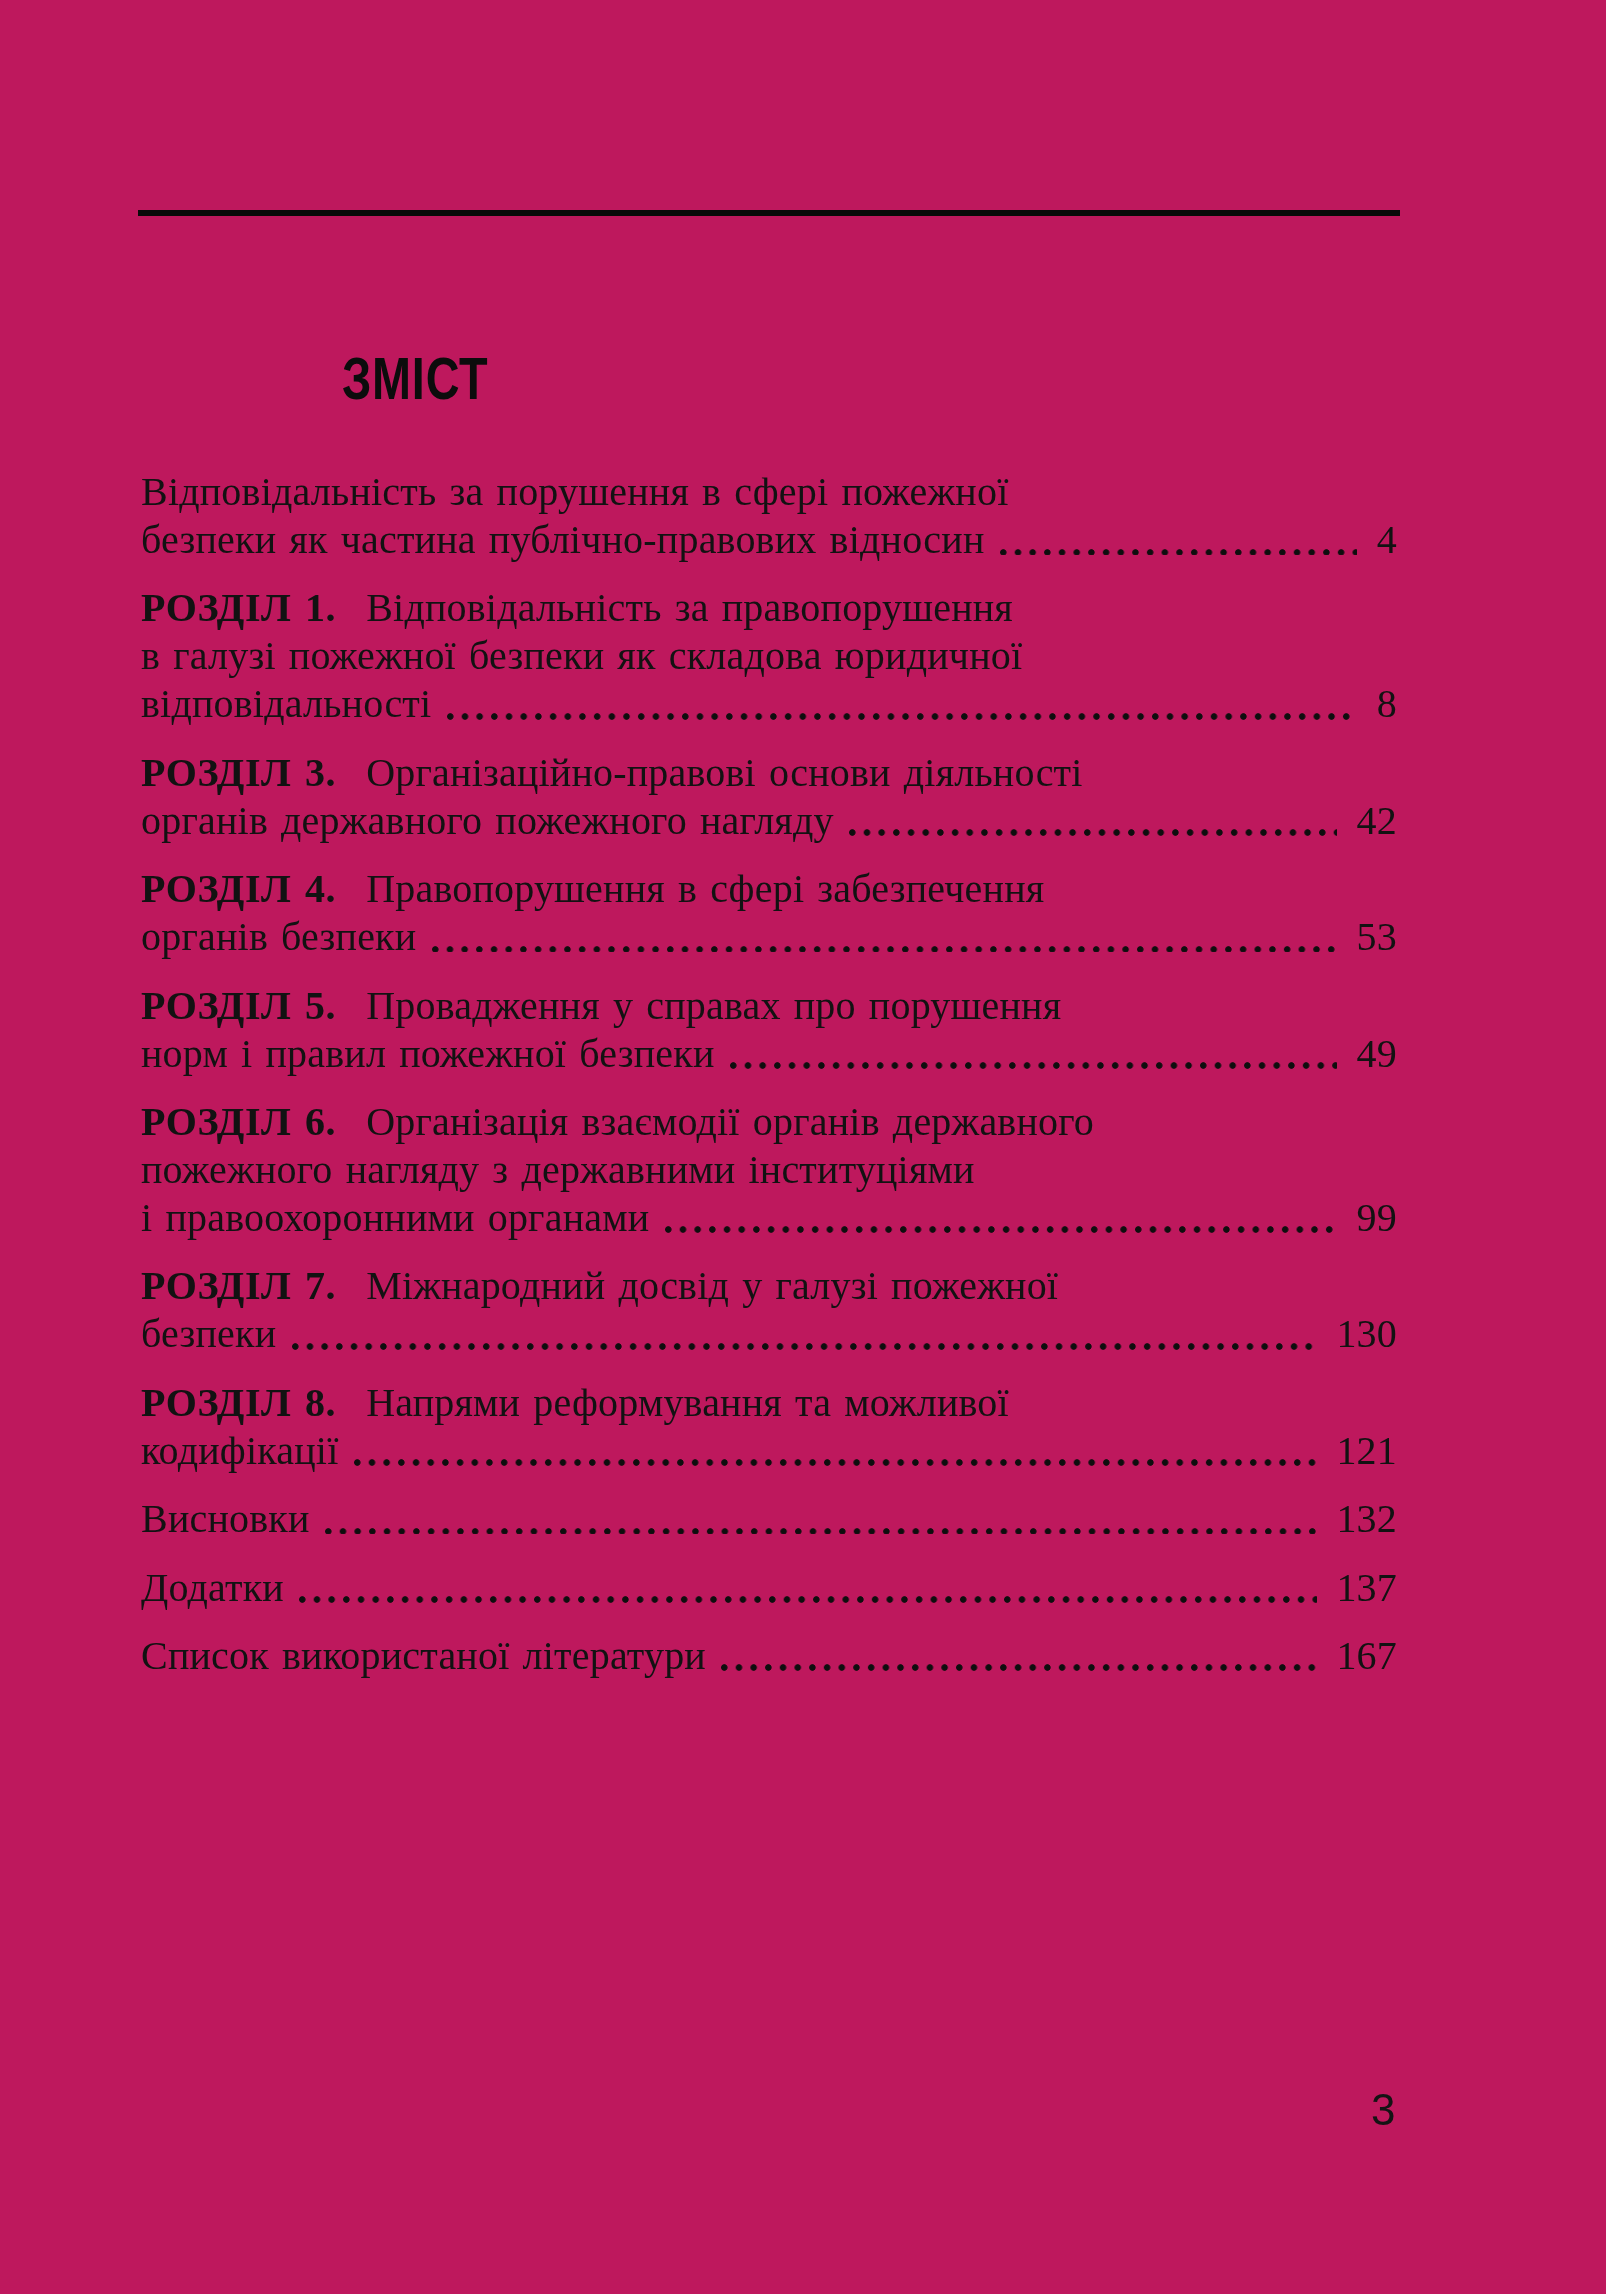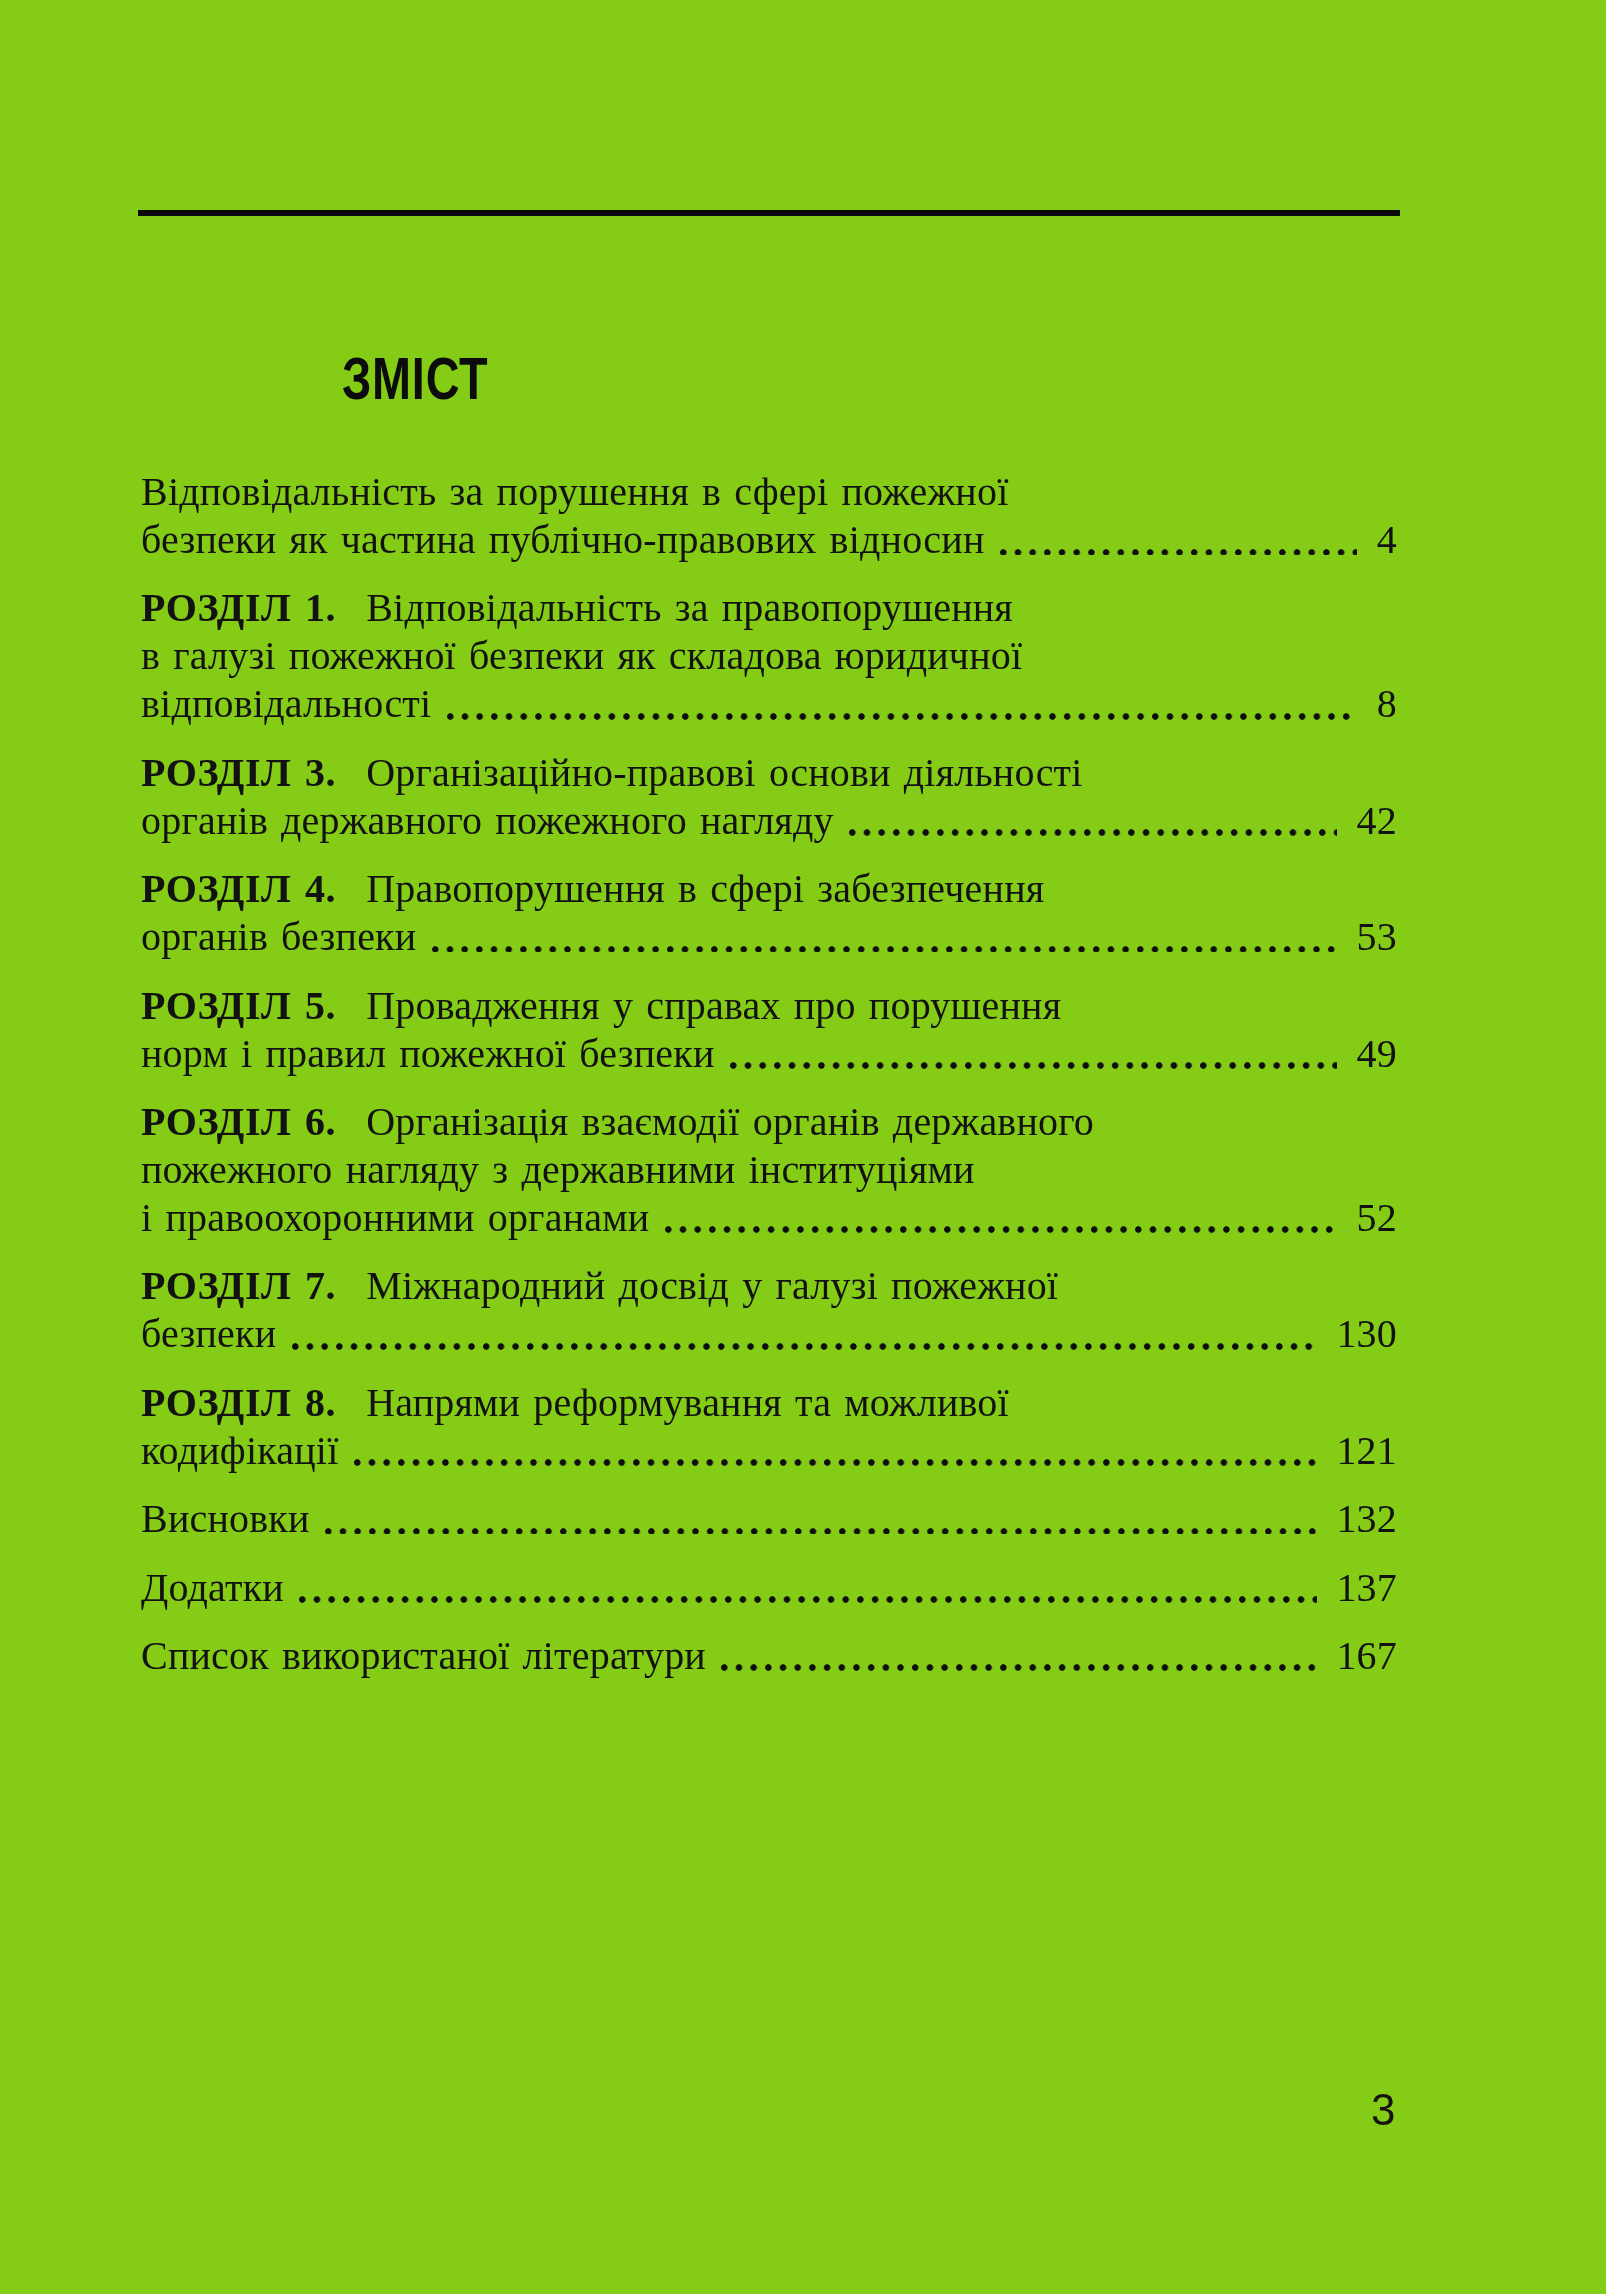--- a/index.html
+++ b/index.html
@@ -4,21 +4,21 @@
 <style>
   html, body {
     margin: 0;
     padding: 0;
     background: #ffffff;
   }
   .page {
     position: relative;
     width: 1607px;
     height: 2295px;
-    background: #84cc16;
+    background: #be185d;
     color: #101010;
     font-family: "Liberation Serif", serif;
     overflow: hidden;
   }
   .rule {
     position: absolute;
     left: 138px;
     top: 210px;
     width: 1262px;
     height: 5.8px;
@@ -139,21 +139,21 @@
           <span class="dots"></span>
           <span class="pg">49</span>
         </div>
       </div>
       <div class="entry">
         <div class="line"><span class="prefix">РОЗДІЛ 6.</span><span class="text">Організація взаємодії органів державного</span></div>
         <div class="line"><span class="text">пожежного нагляду з державними інституціями</span></div>
         <div class="line last">
           <span class="text">і правоохоронними органами</span>
           <span class="dots"></span>
-          <span class="pg">52</span>
+          <span class="pg">99</span>
         </div>
       </div>
       <div class="entry">
         <div class="line"><span class="prefix">РОЗДІЛ 7.</span><span class="text">Міжнародний досвід у галузі пожежної</span></div>
         <div class="line last">
           <span class="text">безпеки</span>
           <span class="dots"></span>
           <span class="pg">130</span>
         </div>
       </div>

